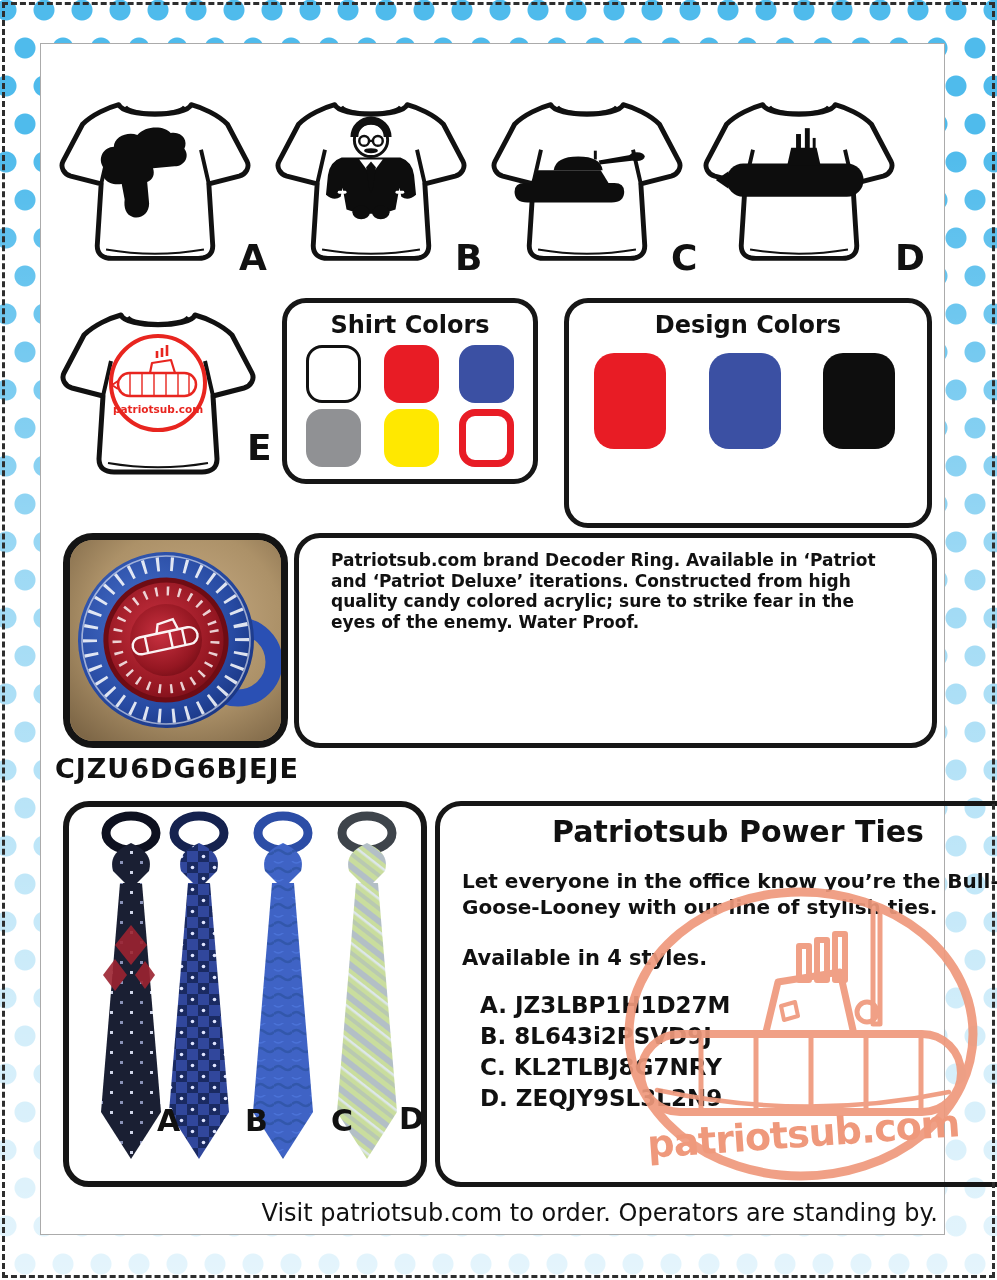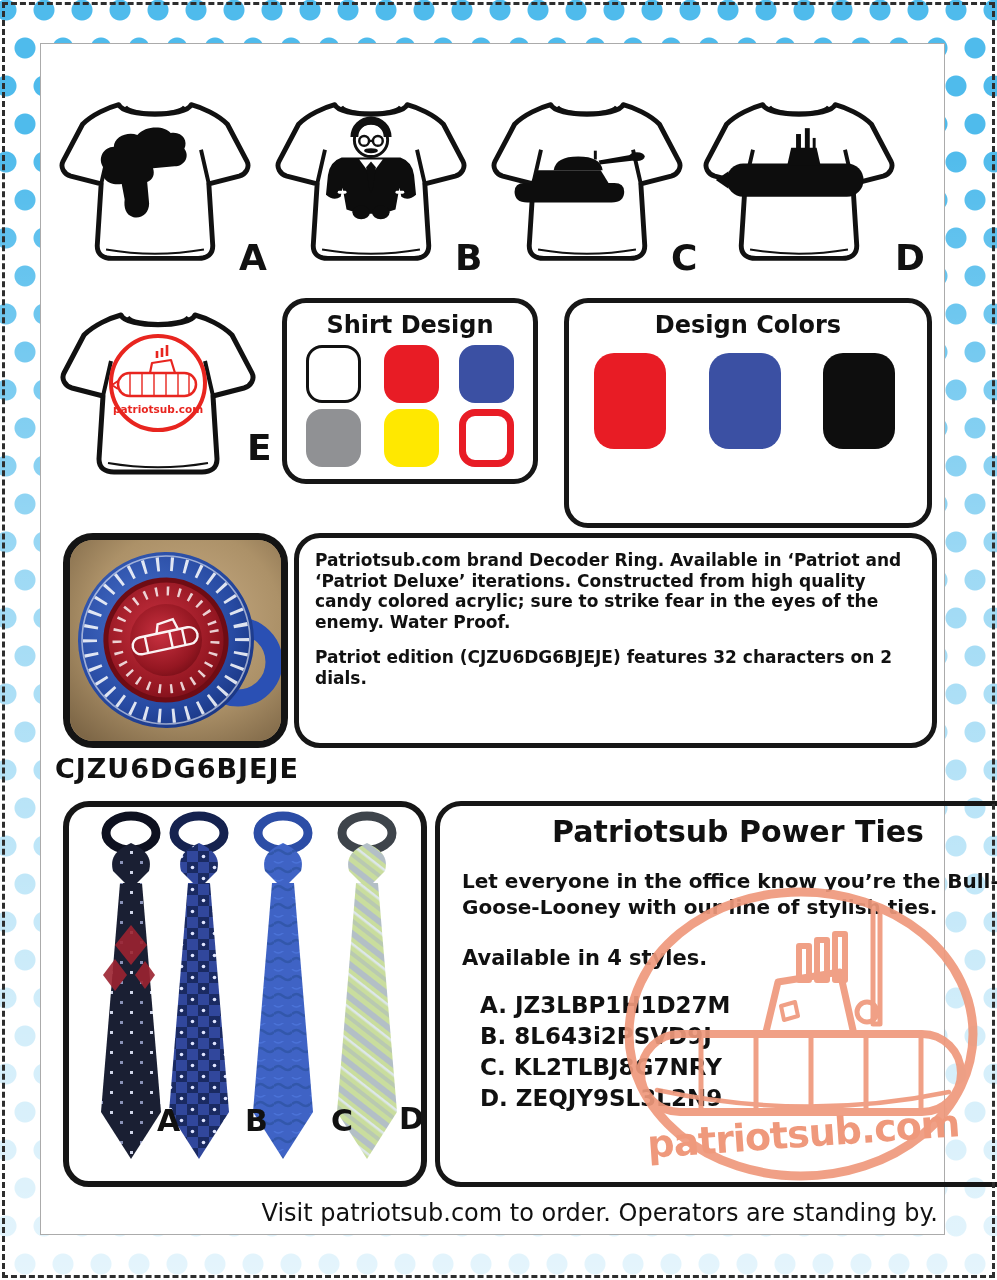--- a/index.html
+++ b/index.html
@@ -23,21 +23,21 @@
   .shirt-label{position:absolute;font-weight:700;font-size:36px;color:#111;}
   .obox{position:absolute;background:#fff;border:5px solid #161616;border-radius:24px;box-sizing:border-box;}
   .box-title{text-align:center;font-weight:700;font-size:24px;color:#111;margin-top:8px;}
   .sw{position:absolute;border-radius:16px;box-sizing:border-box;width:55px;height:58px;}
   .dsw{position:absolute;border-radius:20px;box-sizing:border-box;width:72px;height:96px;}
   .ring-photo{position:absolute;left:22px;top:489px;width:225px;height:215px;border:7px solid #141414;
               border-radius:30px;overflow:hidden;box-sizing:border-box;background:#b59a74;}
   .ring-caption{position:absolute;left:10px;top:709px;width:248px;text-align:right;
                 font-weight:700;font-size:27px;letter-spacing:1px;}
   .ring-text{position:absolute;left:253px;top:489px;width:643px;height:215px;border:5px solid #161616;
-             border-radius:26px;box-sizing:border-box;padding:12px 16px;font-weight:700;
+             border-radius:26px;box-sizing:border-box;padding:12px 32px;font-weight:700;
              font-size:17px;line-height:1.22;}
   .ring-text p{margin:0;}
   .ring-text p.gap{margin-bottom:14px;}
   .ties-photo{position:absolute;left:22px;top:757px;width:364px;height:386px;border:6px solid #161616;
               border-radius:26px;box-sizing:border-box;overflow:hidden;background:#fff;}
   .tie-label{position:absolute;font-weight:700;font-size:30px;color:#111;z-index:3;}
   .power-box{position:absolute;left:394px;top:757px;width:606px;height:386px;border:5px solid #161616;
              border-radius:26px;box-sizing:border-box;padding:4px 22px;}
   .power-title{text-align:center;font-weight:700;font-size:30px;margin:4px 0 0 0;}
   .power-intro{font-weight:700;font-size:20px;line-height:1.28;margin-top:20px;}
@@ -134,21 +134,21 @@
         <path d="M72,75 L72,96 M84,74.5 L84,96.5 M96,74.5 L96,96.5 M108,74.5 L108,96.5 M120,74.5 L120,96.5 M131,75 L131,95" stroke-width="1.4"></path>
         <path d="M92,74 l2,-10 l19,-3 l4,13" stroke-width="2.2"></path>
         <path d="M99,59 l0,-7 M104,58 l0,-9 M109,57 l0,-11" stroke-width="2.6"></path>
         <path d="M60,82 l-6,4 l6,4" stroke-width="2"></path>
         <text x="100" y="114" text-anchor="middle" font-size="10.5" font-weight="bold" fill="#e8251f" stroke="none">patriotsub.com</text>
       </g>
     </svg>
     <div class="shirt-label" style="left:206px;top:383px">E</div>
 
     <div class="obox" style="left:241px;top:254px;width:256px;height:186px">
-      <div class="box-title">Shirt Design</div>
+      <div class="box-title">Shirt Colors</div>
       <div class="sw" style="left:19px;top:42px;background:#ffffff;border:3px solid #111111"></div>
       <div class="sw" style="left:97px;top:42px;background:#e81c25"></div>
       <div class="sw" style="left:172px;top:42px;background:#3b50a3"></div>
       <div class="sw" style="left:19px;top:106px;background:#909194"></div>
       <div class="sw" style="left:97px;top:106px;background:#ffe800"></div>
       <div class="sw" style="left:172px;top:106px;background:#ffffff;border:7px solid #e81c25"></div>
     </div>
 
     <div class="obox" style="left:523px;top:254px;width:368px;height:230px">
       <div class="box-title">Design Colors</div>
@@ -190,21 +190,20 @@
             <path d="M88,92 l3,-9 l16,-2 l3,11 M76,92 l0,17 M101,92 l0,17 M114,92 l0,17"></path>
           </g>
         </g>
         <rect width="211" height="201" fill="url(#tan)" opacity="0"></rect>
       </svg>
     </div>
     <div class="ring-caption">CJZU6DG6BJEJE</div>
 
     <div class="ring-text">
       <p class="gap">Patriotsub.com brand Decoder Ring. Available in ‘Patriot and ‘Patriot Deluxe’ iterations.  Constructed from high quality candy colored acrylic; sure to strike fear in the eyes of the enemy.  Water Proof.</p>
-      <p>Patriot edition (CJZU6DG6BJEJE) features 32 characters on 2 dials.</p>
     </div>
 
     <div class="ties-photo">
       <svg width="352" height="374" viewBox="0 0 352 374">
         <defs>
           <pattern id="pA" width="20" height="20" patternUnits="userSpaceOnUse">
             <rect width="20" height="20" fill="#1a1f33"></rect>
             <rect x="4" y="4" width="3" height="3" fill="#cfd4e8"></rect>
             <rect x="14" y="14" width="3" height="3" fill="#8b93b8"></rect>
           </pattern>

